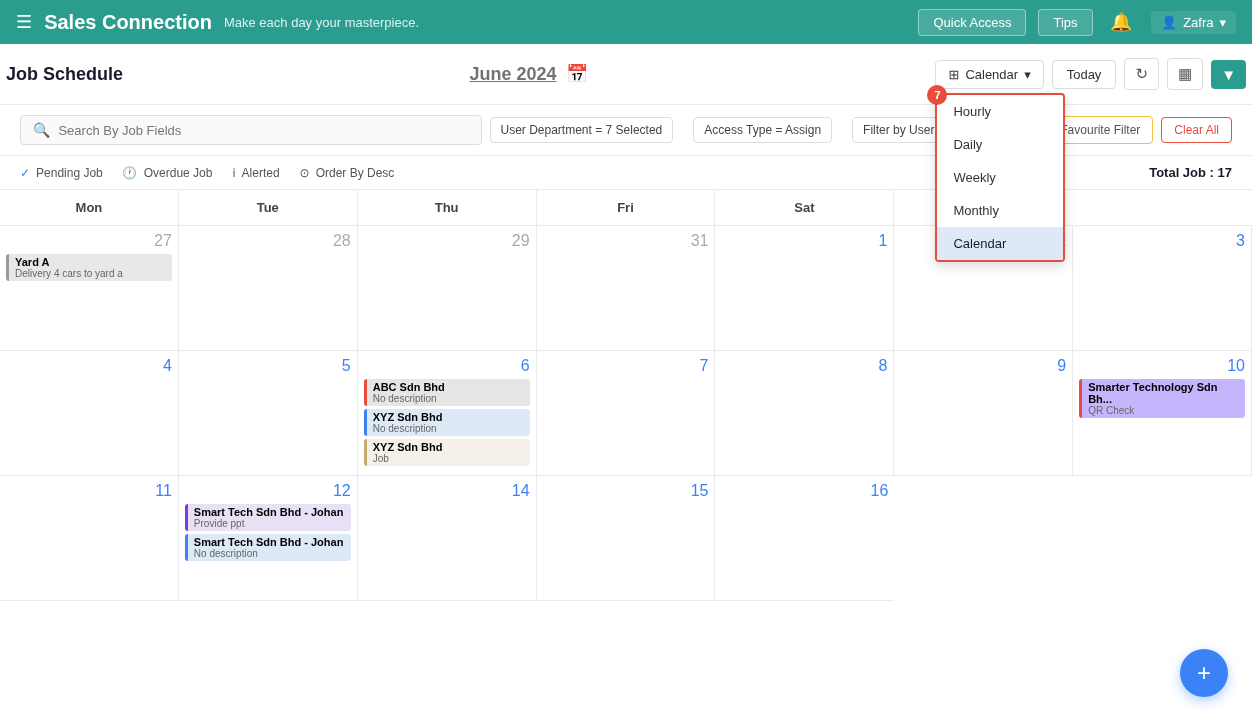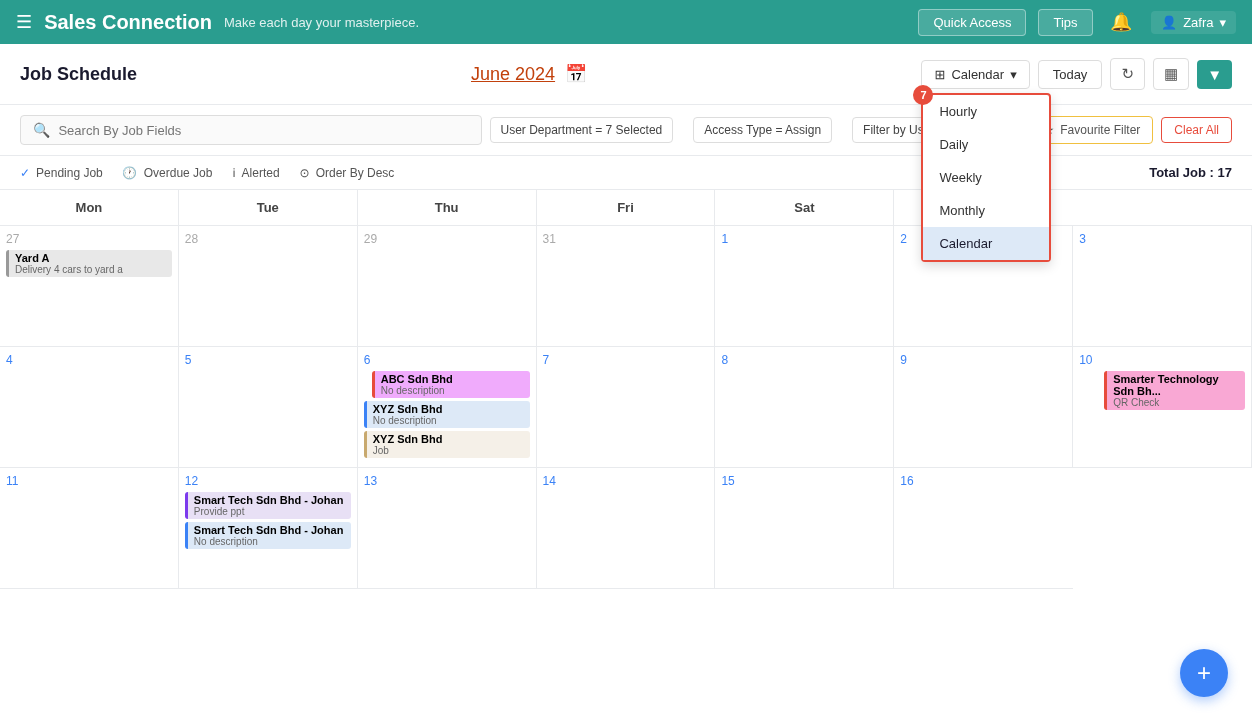--- a/index.html
+++ b/index.html
@@ -32,28 +32,28 @@
       display: flex; align-items: center; gap: 6px;
       color: white; cursor: pointer;
       background: rgba(255,255,255,0.1);
       border-radius: 4px;
       padding: 4px 10px;
     }
 
     
     .page-header {
       background: white;
-      padding: 14px 20px;
+      padding: 14px 6px;
       display: flex;
       align-items: center;
       border-bottom: 1px solid #e8eaed;
     }
     .page-title { font-size: 18px; font-weight: 600; color: #1a1a2e; }
     .page-header-center { flex: 1; display: flex; align-items: center; justify-content: center; gap: 10px; }
-    .month-label { font-size: 18px; font-weight: 400; color: #c2410c; text-decoration: underline; cursor: pointer; }
+    .month-label { font-size: 18px; font-weight: 700; color: #737373; text-decoration: underline; cursor: pointer; }
     .cal-icon { font-size: 18px; color: #555; cursor: pointer; }
     .header-actions { display: flex; align-items: center; gap: 8px; }
     .view-selector-btn {
       display: flex; align-items: center; gap: 6px;
       border: 1px solid #ddd;
       border-radius: 4px;
       padding: 6px 12px;
       cursor: pointer;
       background: white;
       font-size: 13px;
@@ -202,45 +202,46 @@
     .cal-cell {
       border-right: 1px solid #e8eaed;
       border-bottom: 1px solid #e8eaed;
       min-height: 110px;
       padding: 6px;
       vertical-align: top;
       position: relative;
     }
     .cal-cell:last-child { border-right: none; }
     .cal-date {
-      font-size: 12px;
+      font-size: 16px;
       color: #3b82f6;
+      text-align: right;
       margin-bottom: 4px;
       font-weight: 500;
     }
     .cal-date.other-month { color: #aaa; }
     .cal-date.weekend { color: #3b82f6; }
 
     
     .event {
       border-radius: 3px;
       padding: 2px 6px;
       margin-bottom: 3px;
       font-size: 11px;
       cursor: pointer;
       border-left: 3px solid transparent;
     }
     .event-title { font-weight: 600; }
     .event-desc { color: #666; font-size: 10px; }
 
     .event-gray { background: #e8e8e8; border-left-color: #999; }
-    .event-red { background: #f0abfc; border-left-color: #e74c3c; margin-left: 8px; }
+    .event-red { background: #e5e5e5; border-left-color: #e74c3c; }
     .event-blue { background: #dde9f7; border-left-color: #3b82f6; }
     .event-beige { background: #f5f0e8; border-left-color: #c8a96e; }
-    .event-pink { background: #f9a8d4; border-left-color: #e74c3c; margin-left: 25px; }
+    .event-pink { background: #c4b5fd; border-left-color: #e74c3c; }
     .event-purple { background: #e8e0f5; border-left-color: #7c3aed; }
 
     .fab-btn {
       position: fixed;
       bottom: 24px;
       right: 24px;
       width: 48px; height: 48px;
       border-radius: 50%;
       background: #3b82f6;
       color: white;
@@ -430,23 +431,20 @@
       <div class="event event-purple">
         <div class="event-title">Smart Tech Sdn Bhd - Johan</div>
         <div class="event-desc">Provide ppt</div>
       </div>
       <div class="event event-blue" style="grid-column: span 2;">
         <div class="event-title">Smart Tech Sdn Bhd - Johan</div>
         <div class="event-desc">No description</div>
       </div>
     </div>
     <div class="cal-cell">
-      <div class="cal-date">13</div>
-    </div>
-    <div class="cal-cell">
       <div class="cal-date">14</div>
     </div>
     <div class="cal-cell">
       <div class="cal-date weekend">15</div>
     </div>
     <div class="cal-cell">
       <div class="cal-date weekend">16</div>
     </div>
 
   </div>

